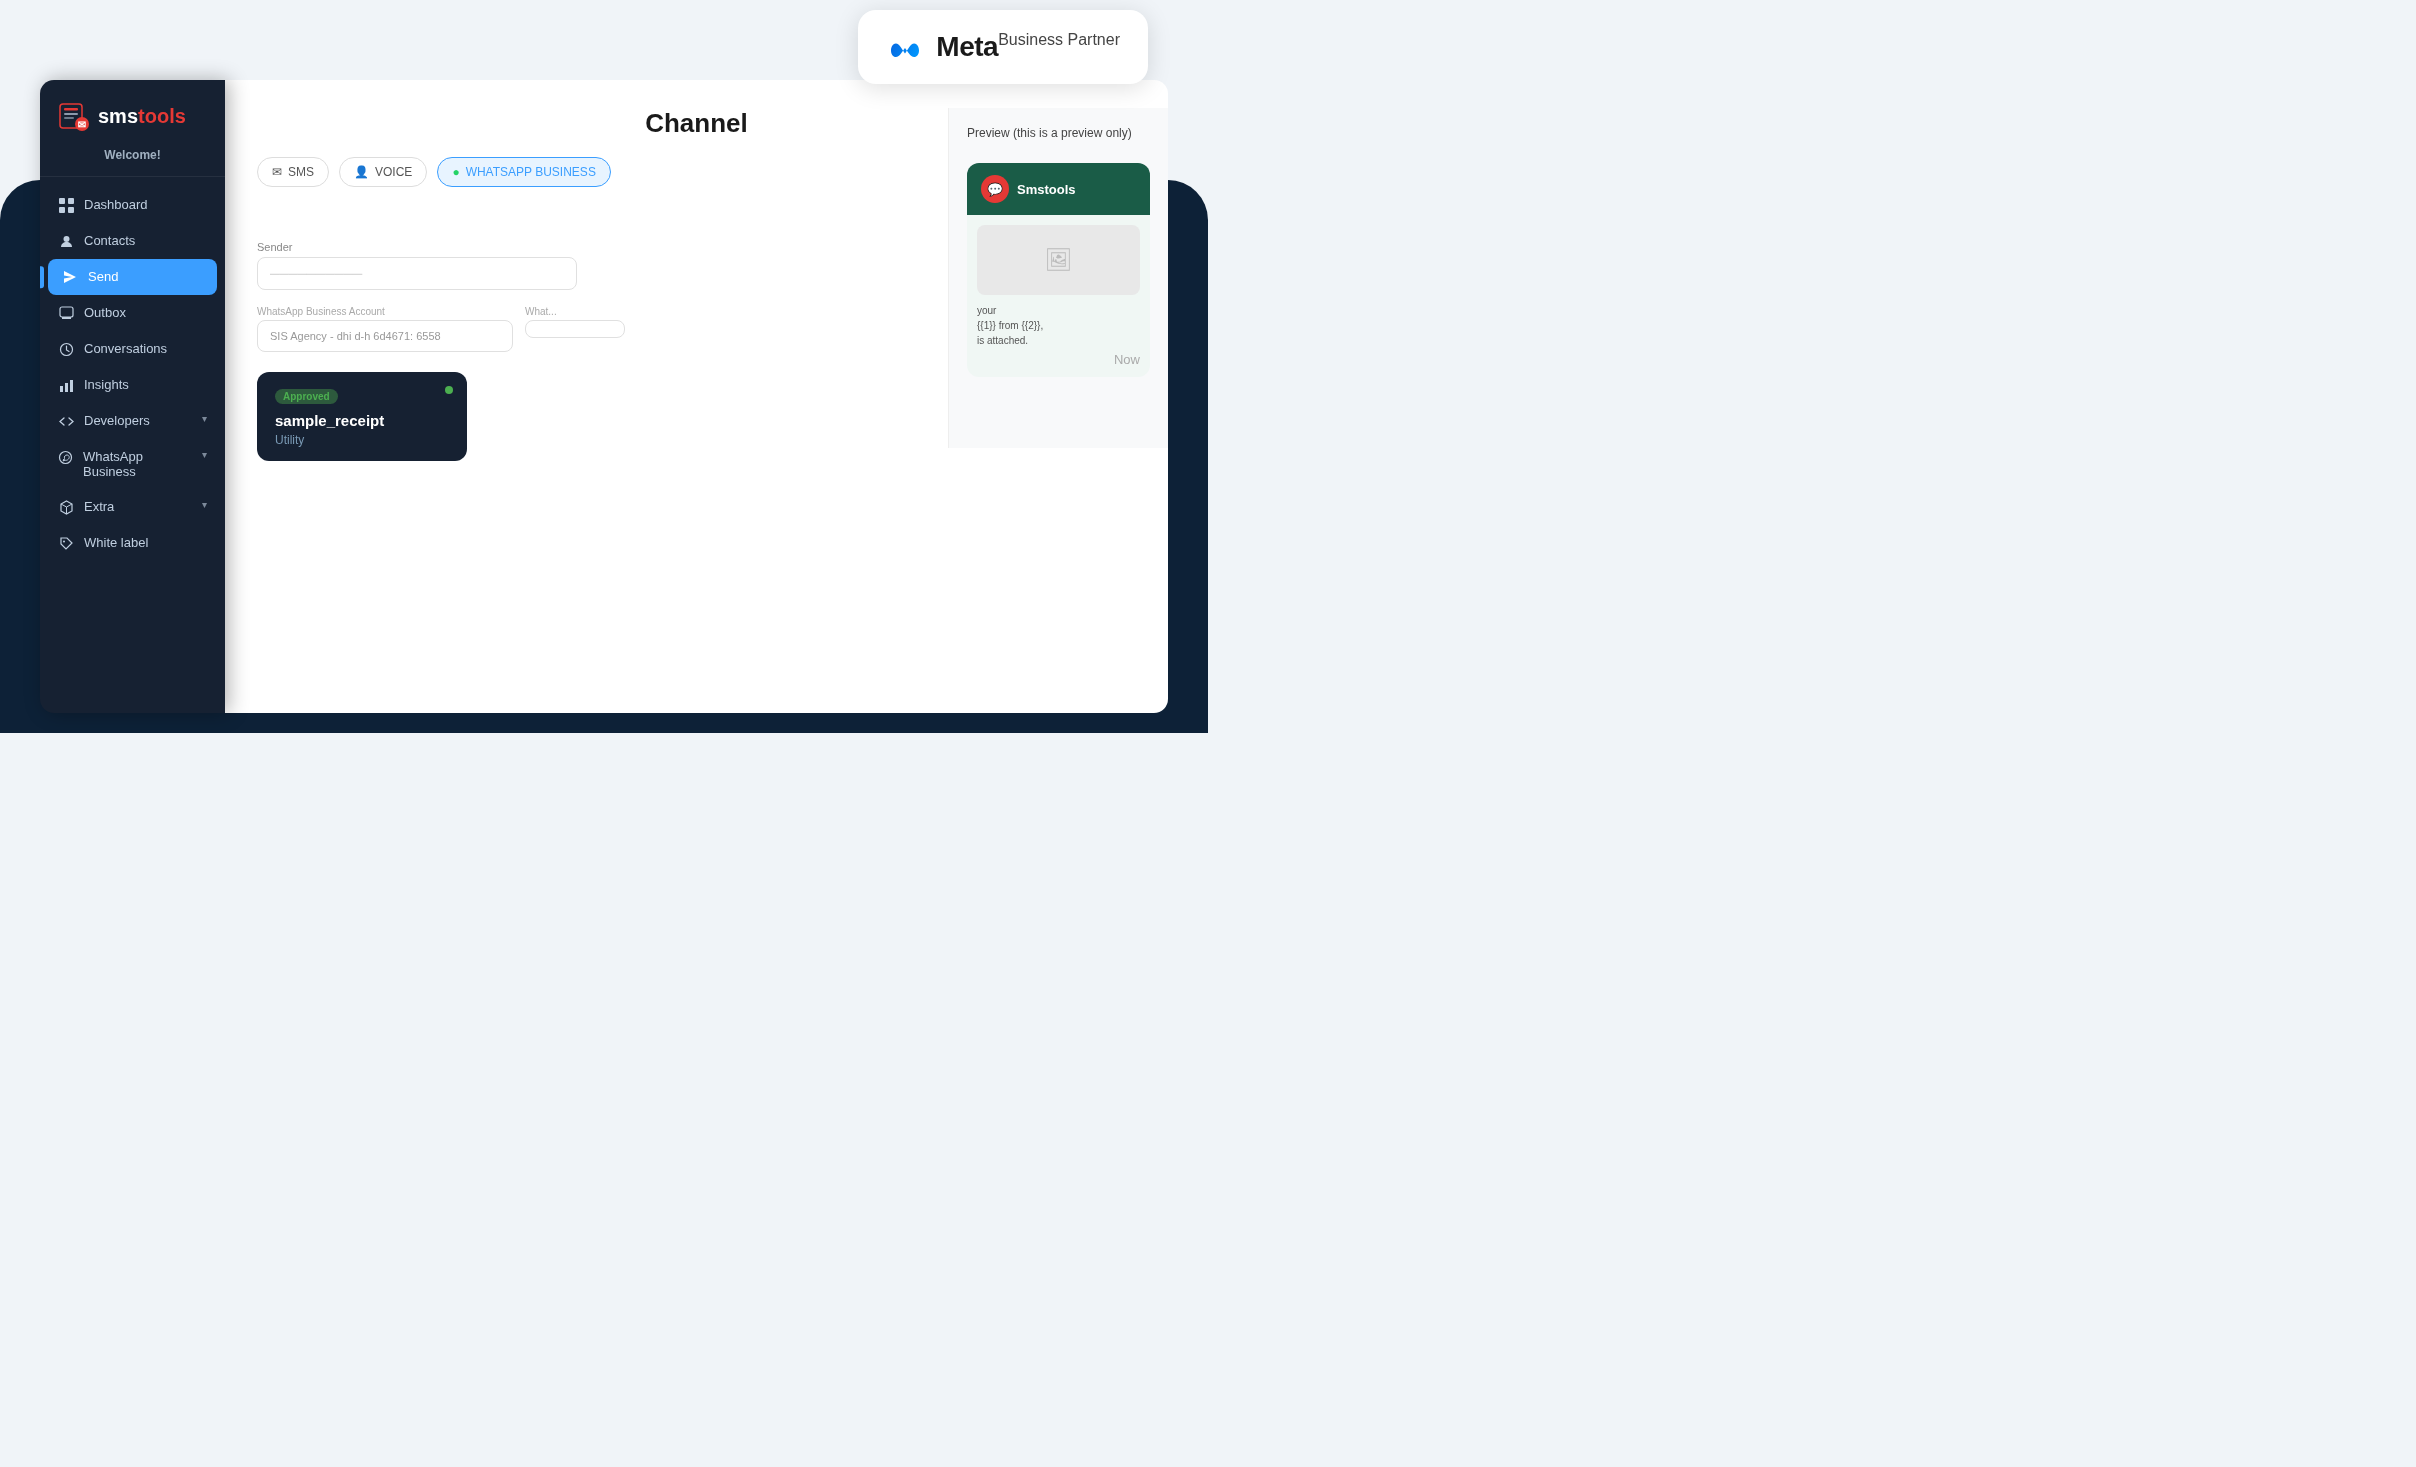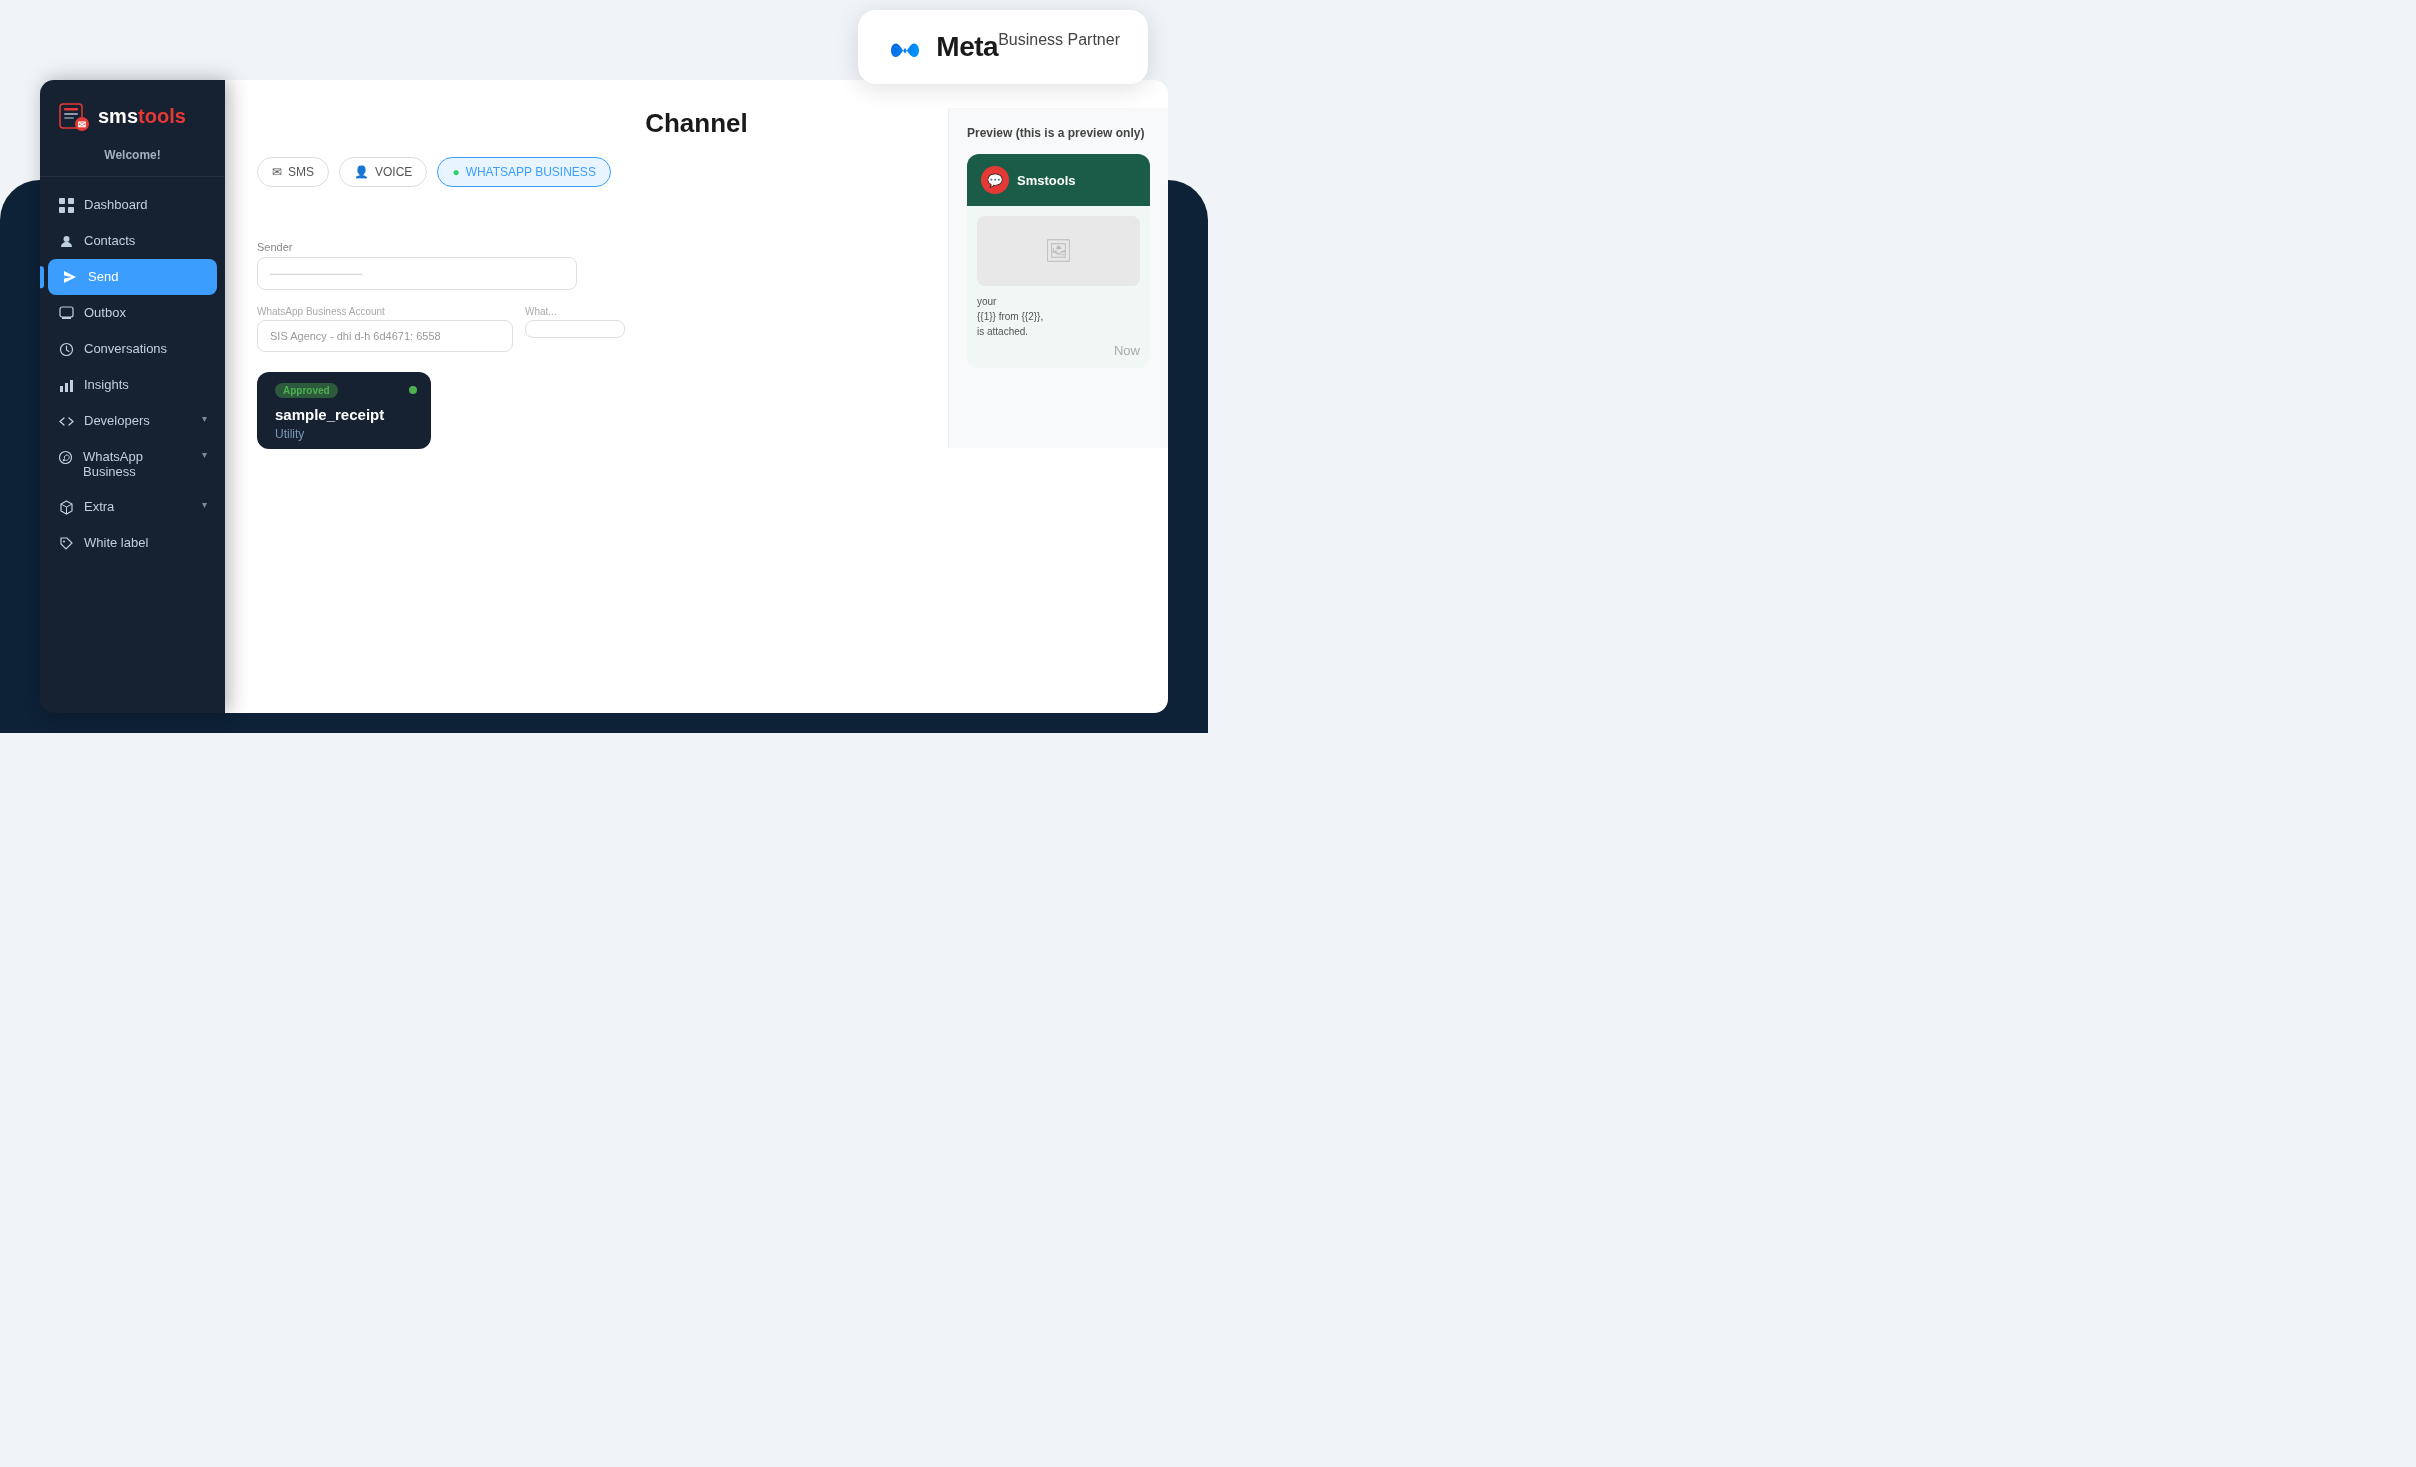--- a/index.html
+++ b/index.html
@@ -258,22 +258,22 @@
     .wa-field-label {
       font-size: 10px;
       color: #aaa;
       margin-bottom: 3px;
     }
 
     
     .template-card {
       background: #162132;
       border-radius: 12px;
-      padding: 8px 18px;
-      width: 174px;
+      padding: 14px 18px;
+      width: 210px;
       position: relative;
     }
     .template-badge {
       display: inline-block;
       background: #2d5a3d;
       color: #4caf50;
       font-size: 10px;
       padding: 2px 8px;
       border-radius: 10px;
       margin-bottom: 8px;
@@ -306,22 +306,22 @@
       right: 0;
       width: 220px;
       background: #f8f9fa;
       border-left: 1px solid #eee;
       padding: 18px;
       height: 340px;
     }
     .preview-title {
       font-size: 12px;
       color: #444;
-      margin-bottom: 14px;
-      font-weight: 700;
+      margin-bottom: 23px;
+      font-weight: 400;
     }
     .preview-header {
       background: #1a5c47;
       border-radius: 12px 12px 0 0;
       padding: 12px 14px;
       display: flex;
       align-items: center;
       gap: 8px;
     }
     .preview-avatar {

